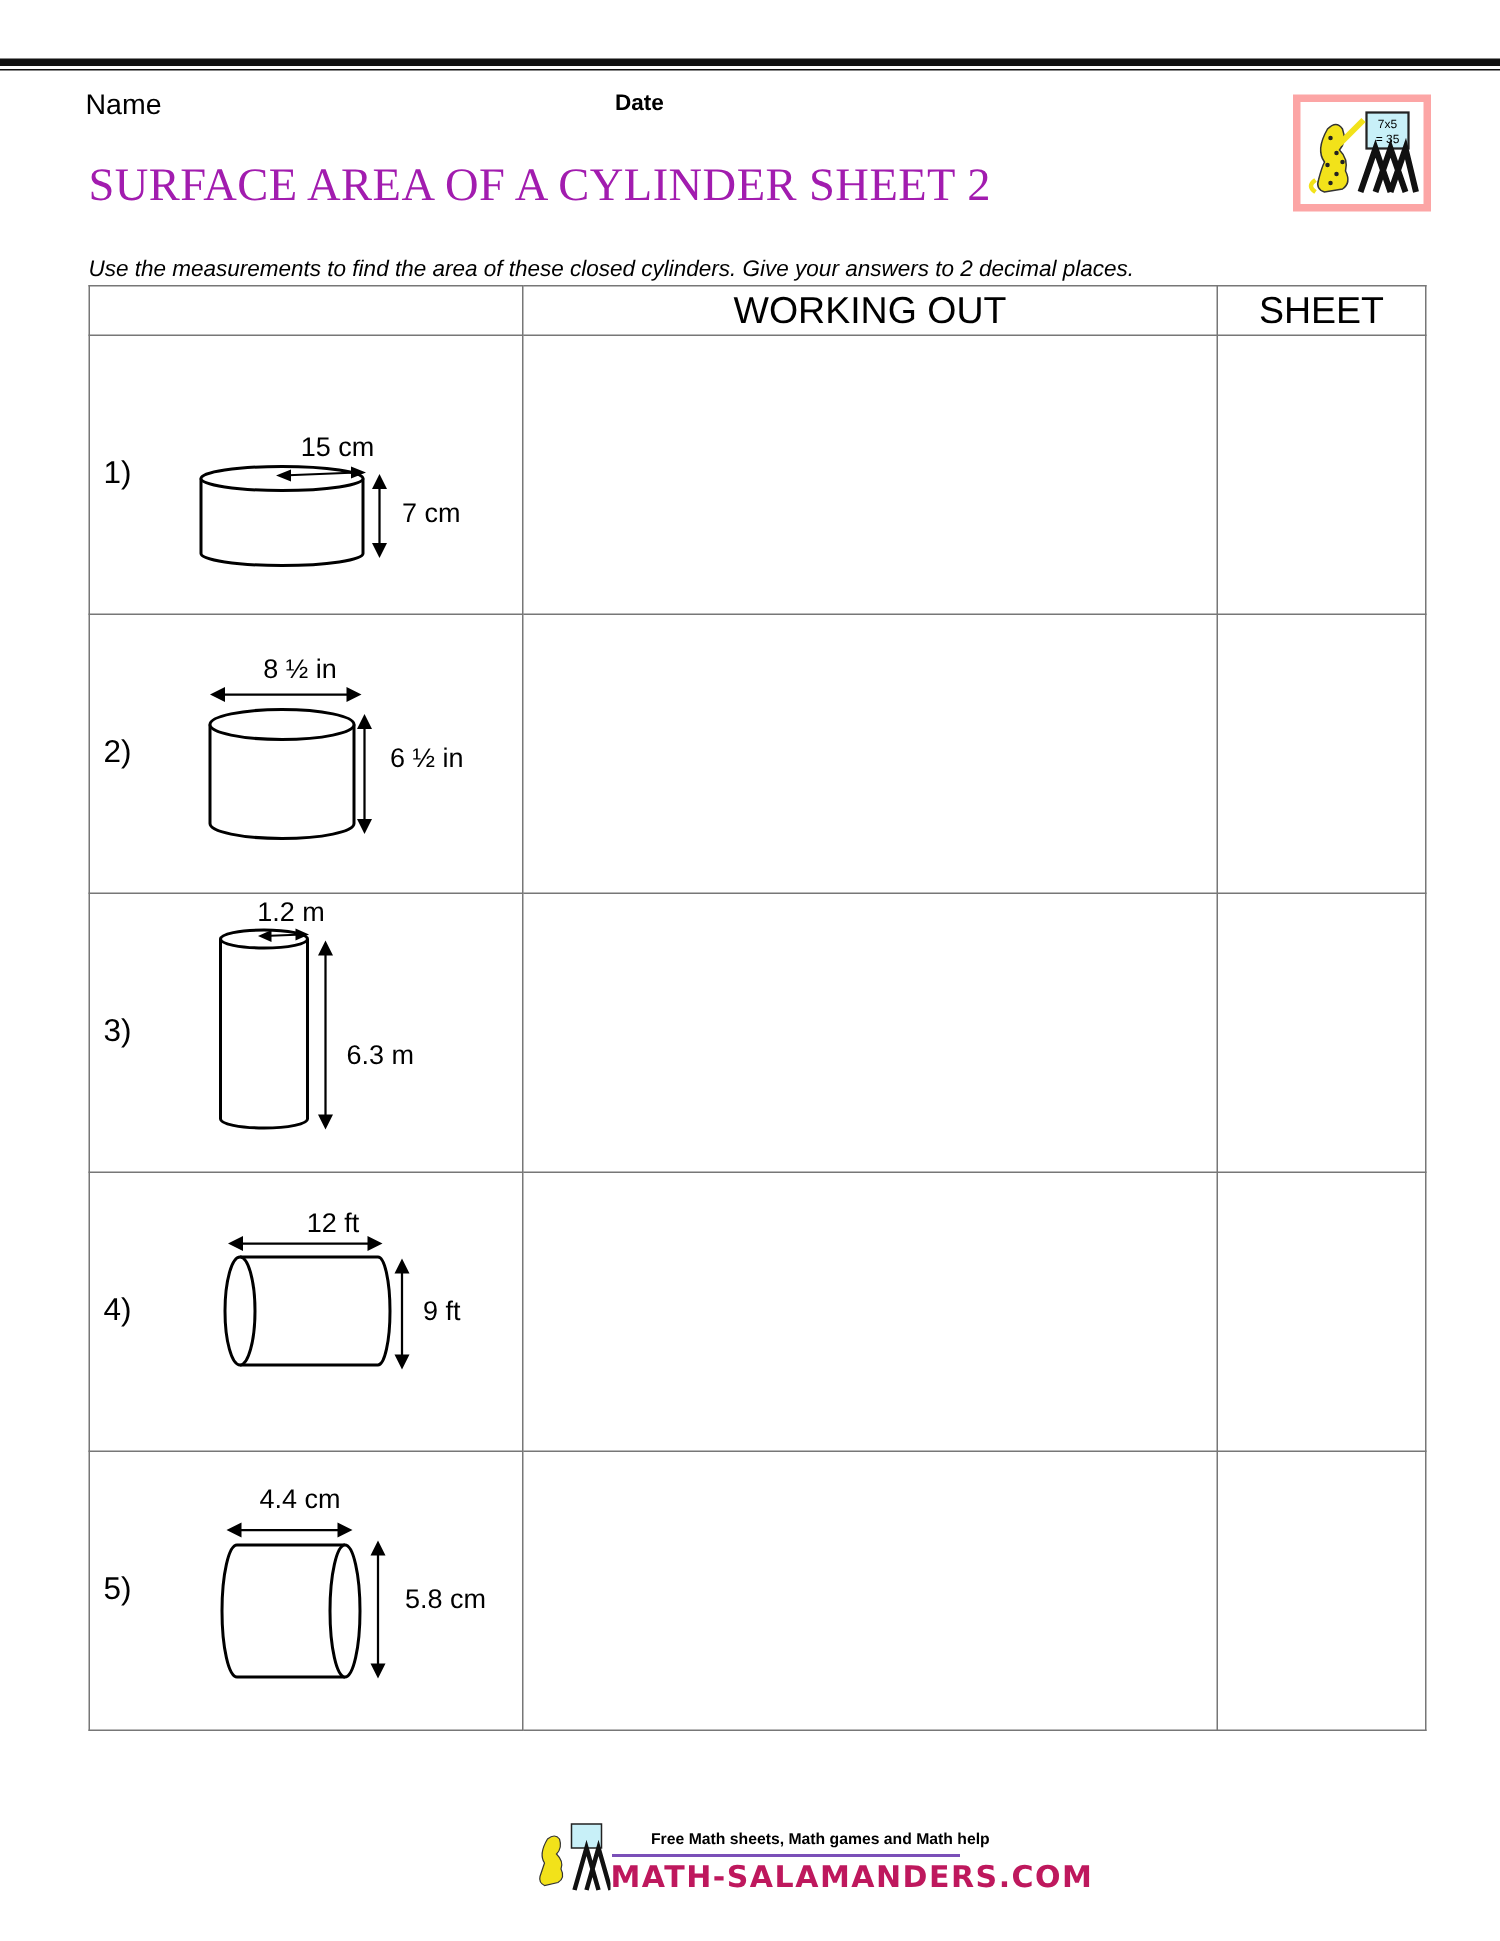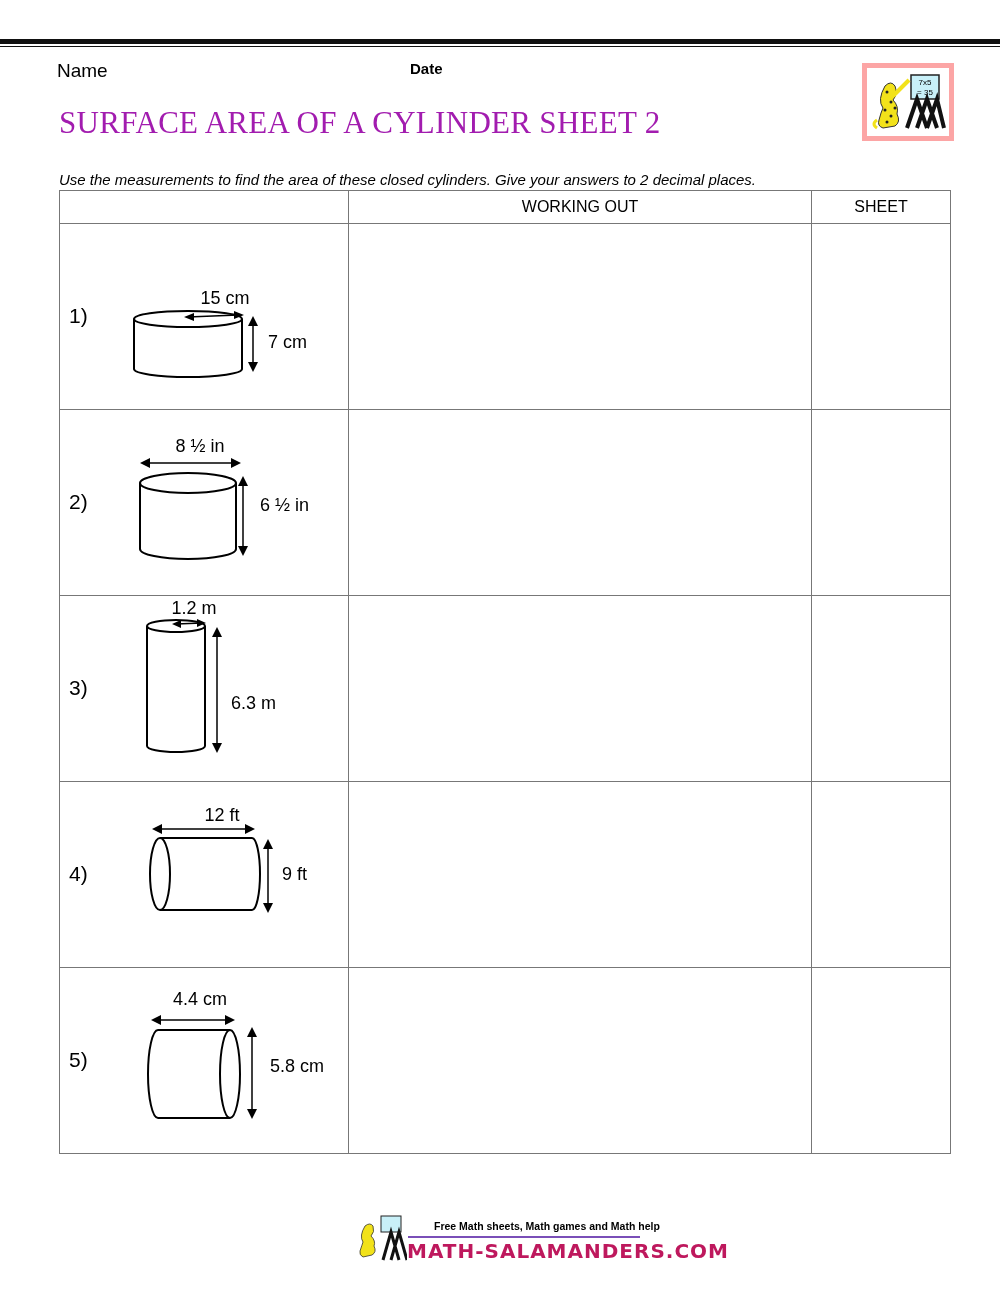--- a/index.html
+++ b/index.html
@@ -6,21 +6,21 @@
   body { width:1000px; height:1294px; position:relative; overflow:hidden; font-family:"Liberation Sans", sans-serif; color:#000; }
   .rule-thick { position:absolute; left:0; top:39px; width:1000px; height:5px; background:#111; }
   .rule-thin { position:absolute; left:0; top:46px; width:1000px; height:1px; background:#111; }
   .label-name { position:absolute; left:57px; top:60px; font-size:19px; }
   .label-date { position:absolute; left:410px; top:60px; font-size:15px;font-weight:bold; }
   .logo-box { position:absolute; left:862px; top:63px; width:82px; height:68px; border:5px solid #fca5a5; background:#fff; }
   .title { position:absolute; left:59px; top:105px; font-family:"Liberation Serif", serif; font-size:31px; color:#a21caf; letter-spacing:0.3px; white-space:nowrap; }
   .instructions { position:absolute; left:59px; top:151px; font-size:15px; font-style:italic; white-space:nowrap;margin-top:20px; }
   table.sheet { position:absolute; left:59px; top:190px; width:892px; border-collapse:collapse; }
   table.sheet td, table.sheet th { border:1px solid #777; padding:0; }
-  table.sheet th { height:32px; font-weight:normal; font-size:16px; text-align:center; }
+  table.sheet th { height:32px; font-weight:normal; font-size:25px; text-align:center; }
   table.sheet td { height:185px; vertical-align:top; }
   .col1 { width:288px; } .col2 { width:462px; } .col3 { width:138px; }
   .qcell { position:relative; }
   .qnum { position:absolute; left:9px; font-size:21px; }
   .qcell svg { position:absolute; left:0; top:0; }
   .dimtext { font-family:"Liberation Sans", sans-serif; font-size:18px; }
   .footer { position:absolute; left:355px; top:1212px; width:290px; height:52px; }
   .footer-tag { position:absolute; left:55px; top:8px; font-size:10.5px; font-weight:bold; white-space:nowrap;padding-left:24px; }
   .footer-line { position:absolute; left:53px; top:24px; width:232px; height:2px; background:#7a4fb8; }
   .footer-site { position:absolute; left:52px; top:27px; font-size:20px; font-weight:bold; letter-spacing:1px; white-space:nowrap; font-family:"DejaVu Sans", sans-serif; color:#be185d; }

